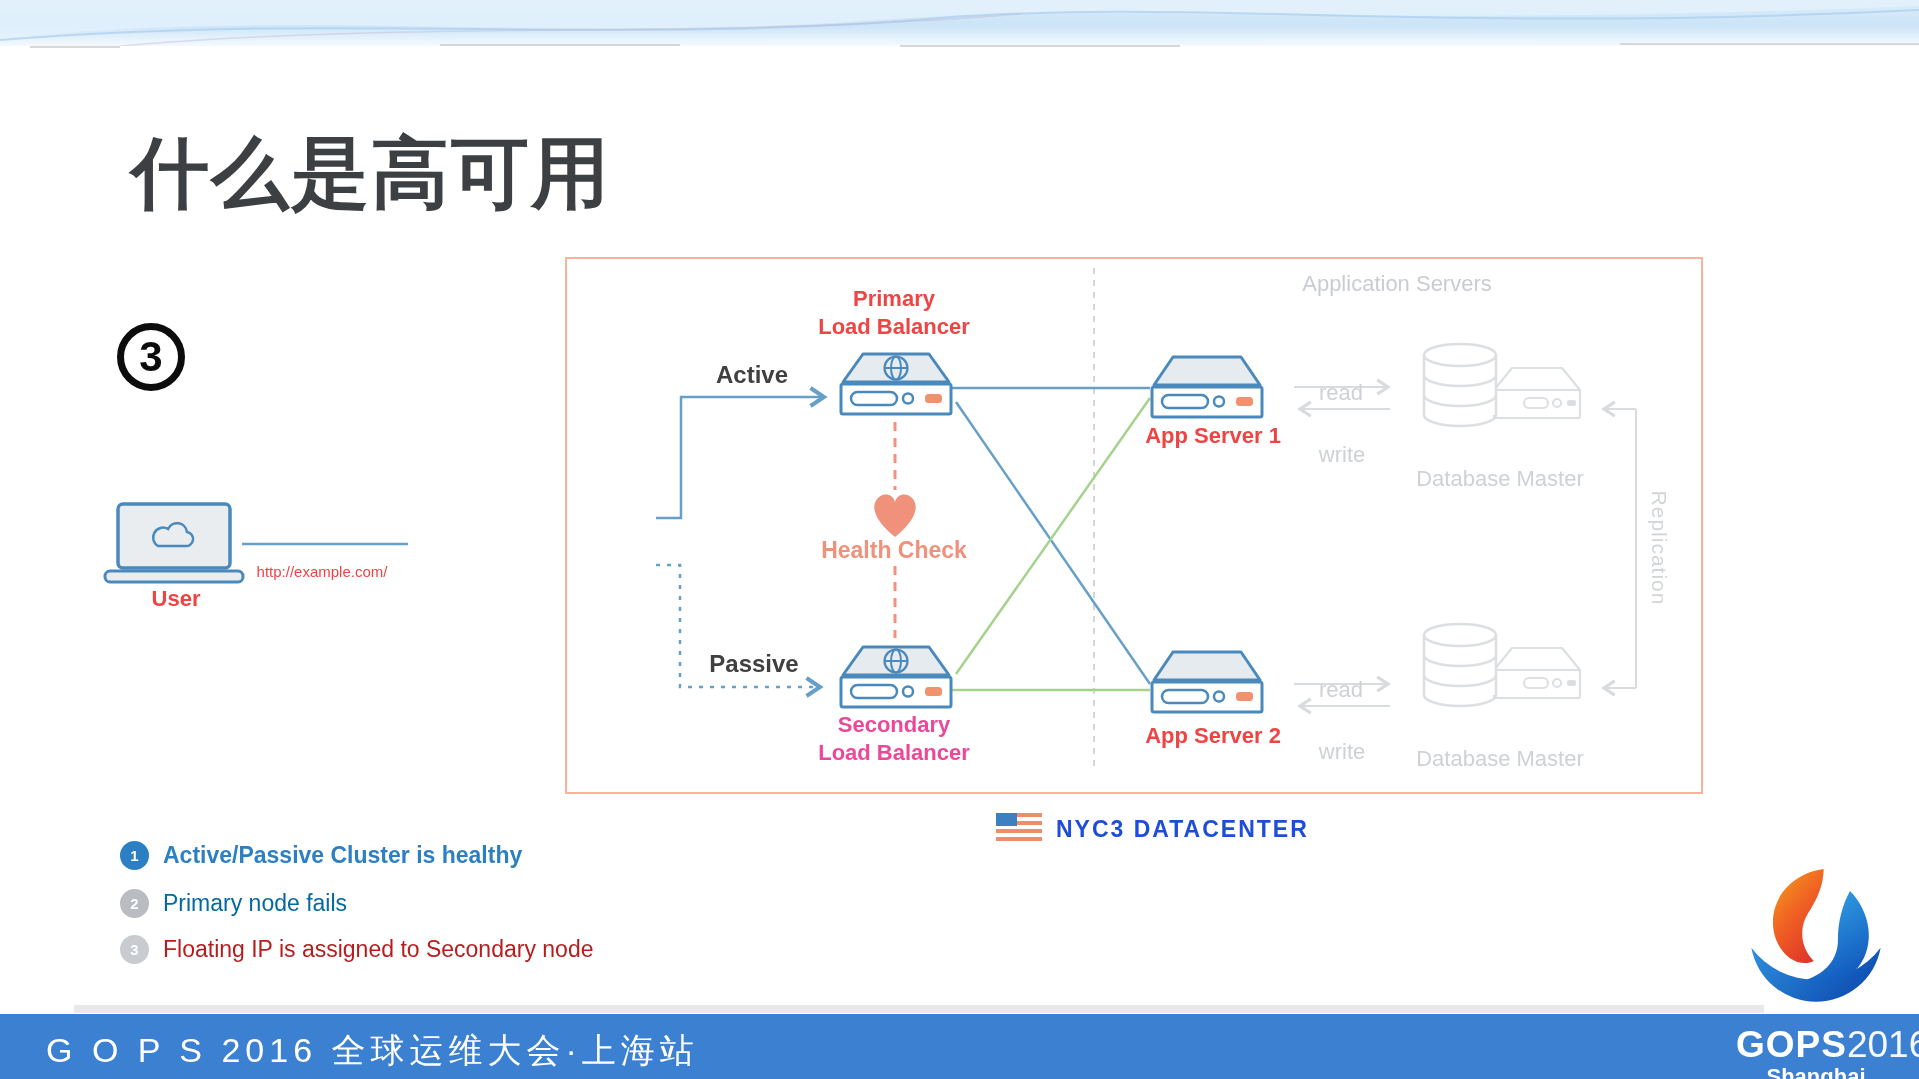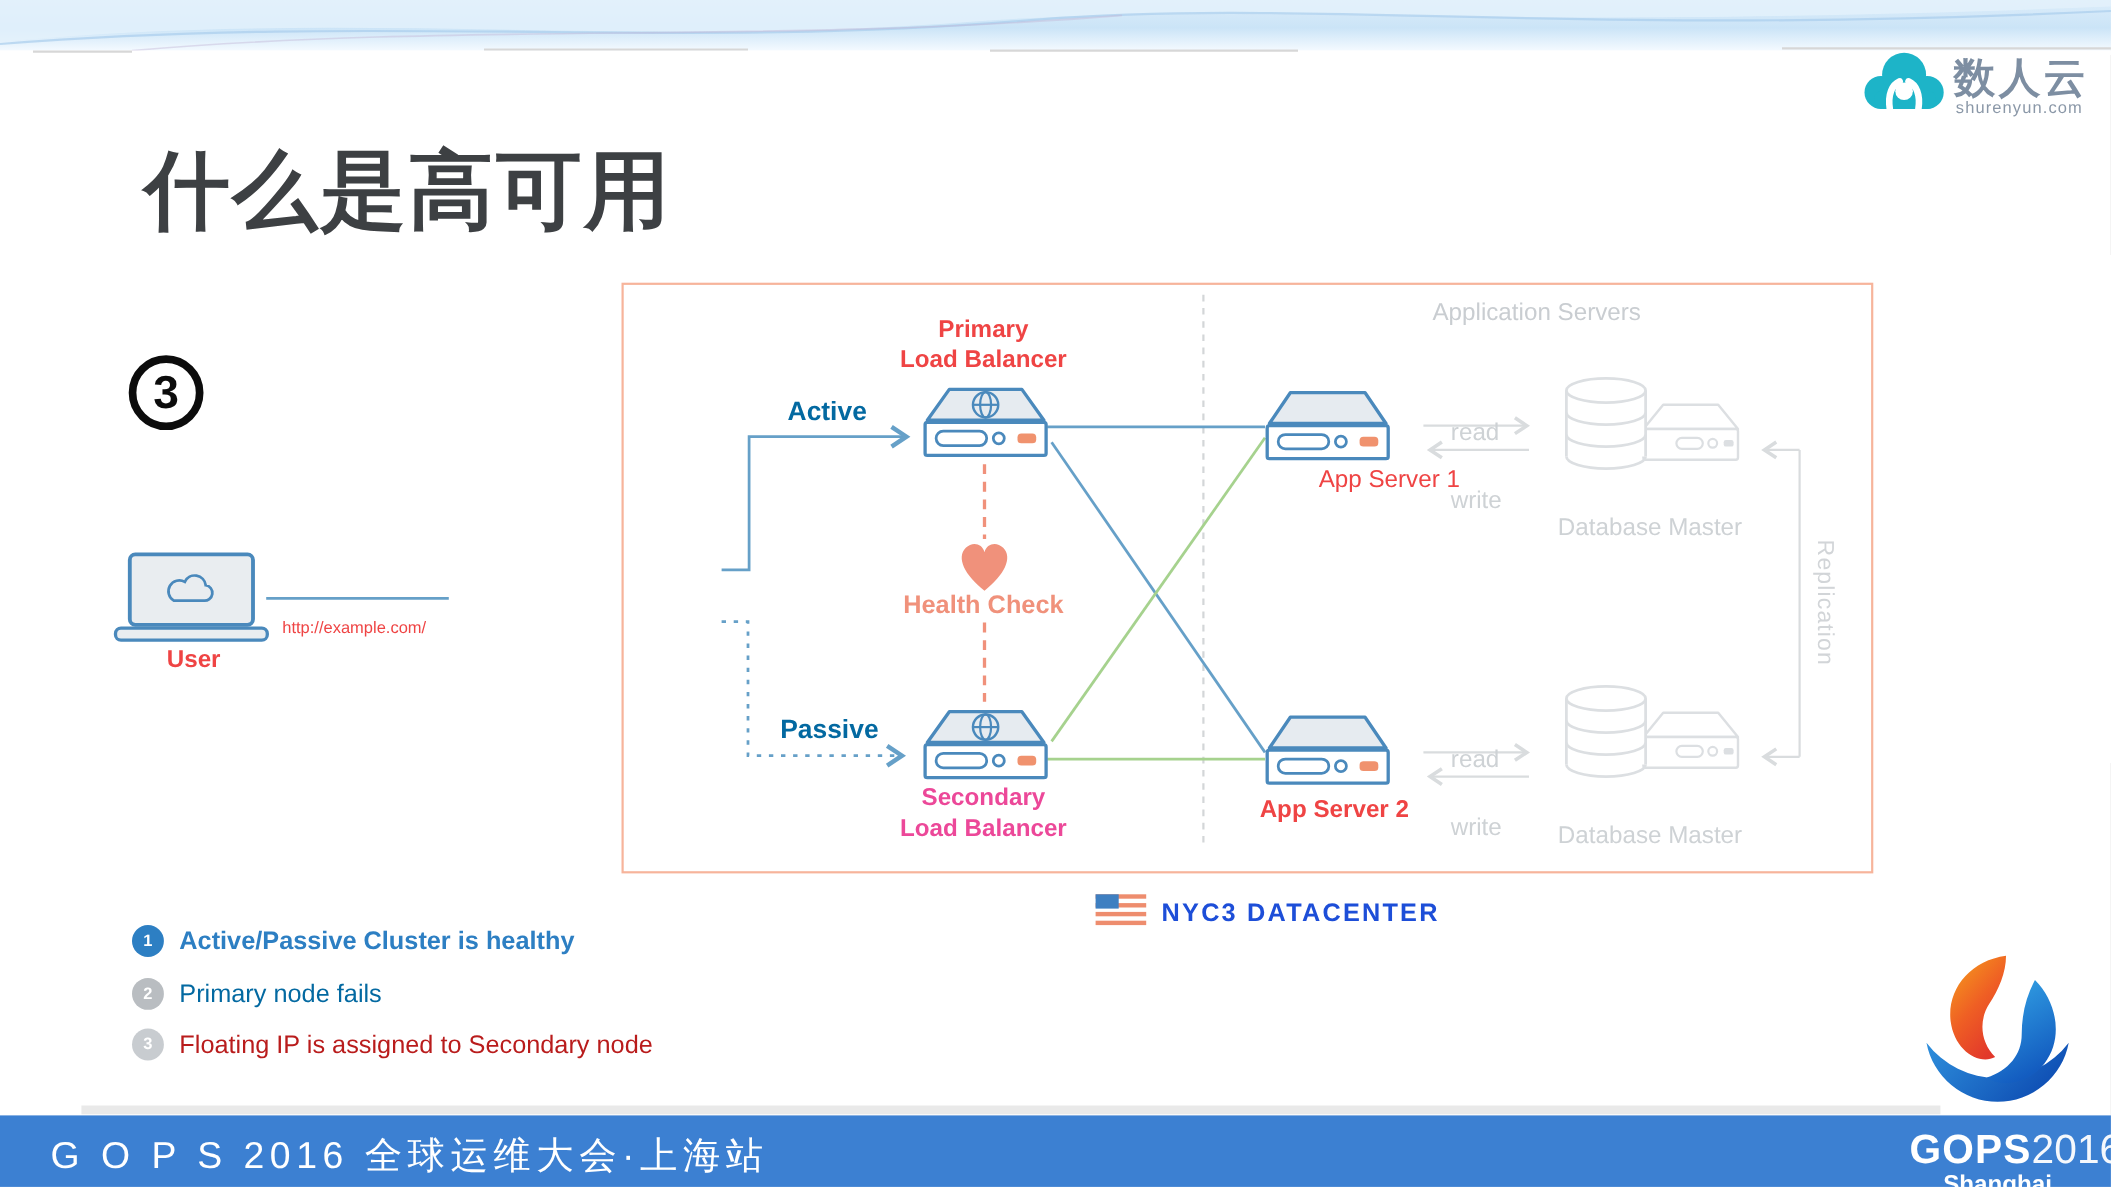--- a/index.html
+++ b/index.html
@@ -16,21 +16,21 @@
 
   .page-title { position:absolute; left:131px; top:122px; font-size:78px; font-weight:900; color:#3d4043; letter-spacing:2px; }
 
   .step-badge { position:absolute; left:117px; top:323px; width:68px; height:68px; border:7px solid #0c0c0c; border-radius:50%;
     display:flex; align-items:center; justify-content:center; font-size:42px; font-weight:bold; color:#0c0c0c; }
 
   svg.layer { position:absolute; left:0; top:0; }
 
   .lbl { position:absolute; transform:translate(-50%,-50%); white-space:nowrap; text-align:center; }
   .blue  { color:#ef4444; }
-  .blue2 { color:#0369a1; }
+  .blue2 { color:#404040; }
   .green { color:#ec4899; }
   .salmon{ color:#f0917b; }
   .gray-txt  { color:#ced2d5;margin-top:24px; }
   .gray-txt2 { color:#c9cdd1; }
 
   .fip-box { position:absolute; left:410px; top:482px; width:246px; height:122px; background:#ffffff;
     border:2px solid #95bad5; border-radius:2px; display:flex; flex-direction:column; align-items:center; justify-content:center;
     font-size:24px; font-weight:bold; color:#4180b4; line-height:40px; }
 
   .two-line { line-height:28px; font-size:22px; font-weight:bold; }
@@ -80,35 +80,20 @@
       <rect x="0" y="46" width="1919" height="4" fill="#ffffff"></rect>
       <g stroke="#d7d7d7" stroke-width="2">
         <line x1="30" y1="47" x2="120" y2="47"></line>
         <line x1="440" y1="45" x2="680" y2="45"></line>
         <line x1="900" y1="46" x2="1180" y2="46"></line>
         <line x1="1620" y1="44" x2="1919" y2="44"></line>
       </g>
     </svg>
   </div>
 
-  <div class="brand">
-    <svg width="80" height="64" viewBox="0 0 80 64">
-      <g fill="#1db4c8">
-        <circle cx="18" cy="40" r="15"></circle>
-        <circle cx="39" cy="24" r="20"></circle>
-        <circle cx="60" cy="40" r="15"></circle>
-        <rect x="12" y="38" width="56" height="17" rx="8"></rect>
-      </g>
-      <circle cx="39" cy="39" r="8" fill="#ffffff"></circle>
-      <path d="M26,55 C24,42 28,33 35,30" fill="none" stroke="#ffffff" stroke-width="6" stroke-linecap="round"></path>
-      <path d="M52,55 C54,42 50,33 43,30" fill="none" stroke="#ffffff" stroke-width="6" stroke-linecap="round"></path>
-    </svg>
-    <div class="cn">数人云</div>
-    <div class="domain">shurenyun.com</div>
-  </div>
 
   <div class="page-title">什么是高可用</div>
 
   <div class="step-badge">
     <span>3</span>
   </div>
 
   <svg class="layer" width="1919" height="1079" viewBox="0 0 1919 1079">
     <defs>
       <marker id="arrB" viewBox="0 0 10 10" refX="7" refY="5" markerWidth="9" markerHeight="9" orient="auto-start-reverse">
@@ -244,21 +229,21 @@
     <span>Load Balancer</span>
   </div>
   <div class="lbl green two-line" style="left:894px; top:739px;">
     <span>Secondary</span>
     <span>Load Balancer</span>
   </div>
 
   <div class="lbl salmon" style="left:894px; top:550px; font-size:23px; font-weight:600;text-align:right;">Health Check</div>
   <div class="lbl gray-txt2" style="left:1397px; top:284px; font-size:22px;">Application Servers</div>
 
-  <div class="lbl blue" style="left:1263px; top:436px; font-size:22px; font-weight:normal;">App Server 1</div>
+  <div class="lbl blue" style="left:1213px; top:436px; font-size:22px; font-weight:bold;">App Server 1</div>
   <div class="lbl blue" style="left:1213px; top:736px; font-size:22px; font-weight:bold;">App Server 2</div>
 
   <div class="lbl gray-txt" style="left:1341px; top:369px; font-size:22px;">read</div>
   <div class="lbl gray-txt" style="left:1342px; top:431px; font-size:22px;">write</div>
   <div class="lbl gray-txt" style="left:1341px; top:666px; font-size:22px;">read</div>
   <div class="lbl gray-txt" style="left:1342px; top:728px; font-size:22px;">write</div>
 
   <div class="lbl gray-txt" style="left:1500px; top:455px; font-size:22px;">Database Master</div>
   <div class="lbl gray-txt" style="left:1500px; top:735px; font-size:22px;">Database Master</div>
 

